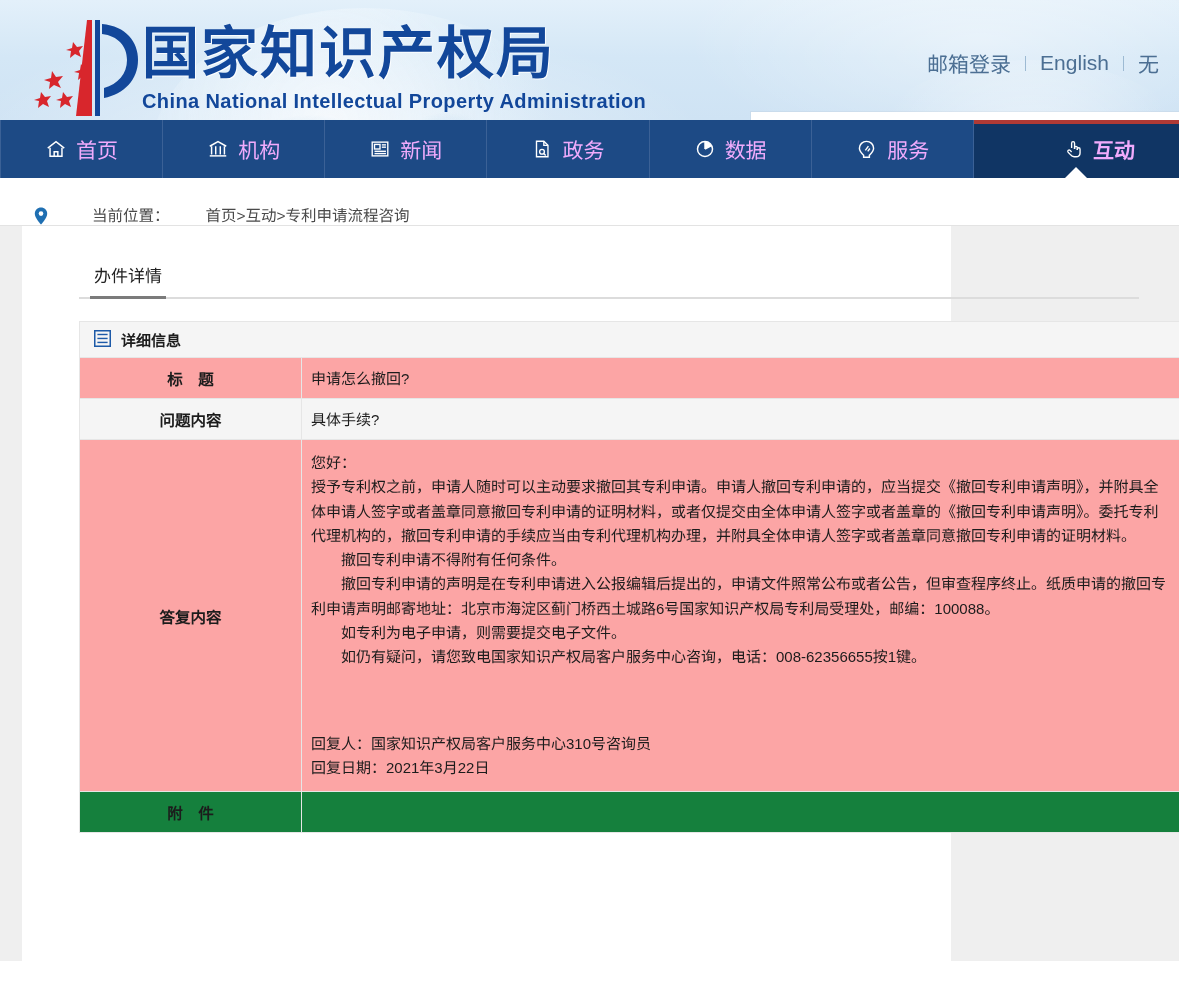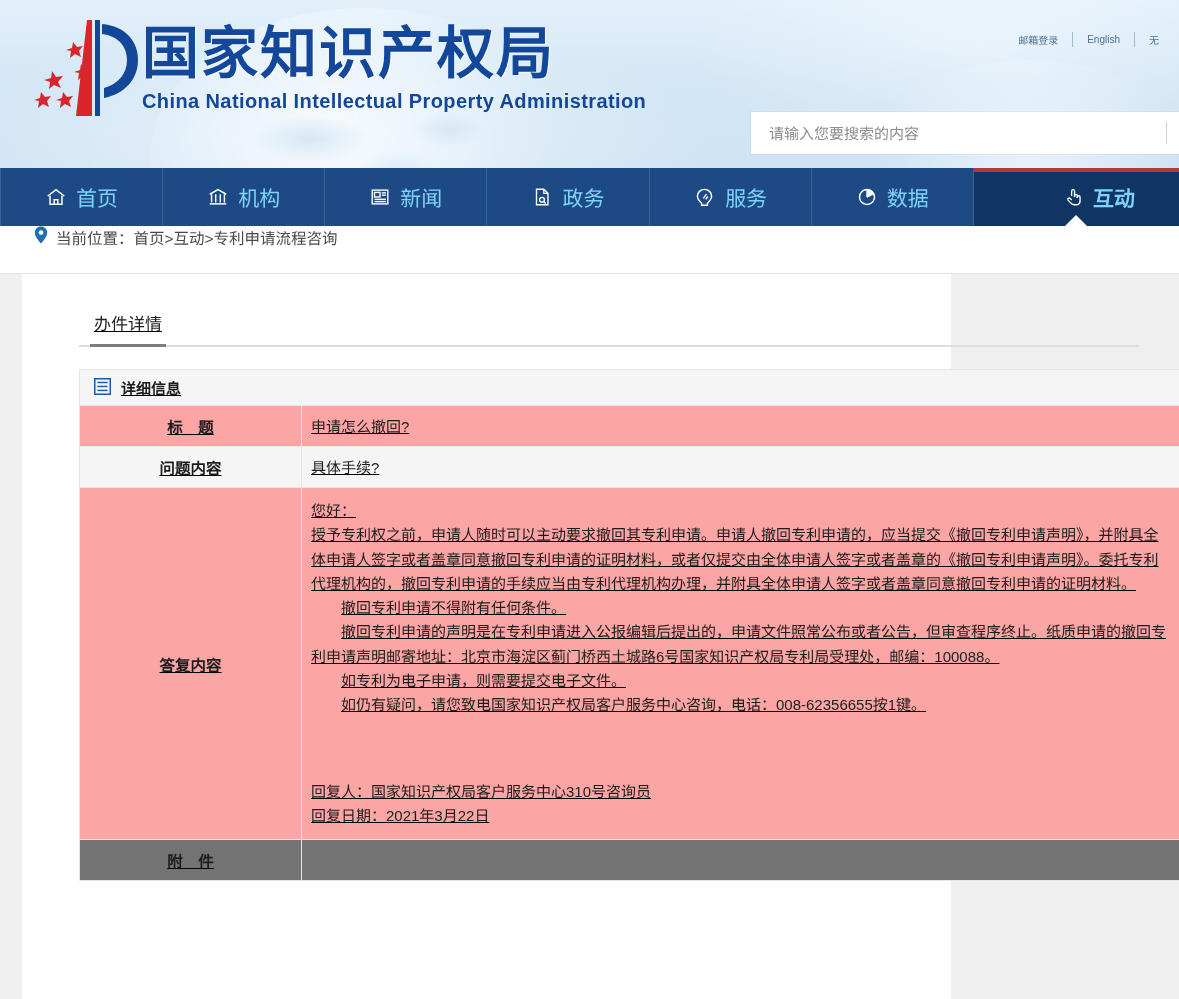--- a/index.html
+++ b/index.html
@@ -9,21 +9,21 @@
     width: 1179px; height: 999px;
     overflow: hidden;
     background: #ffffff;
     font-family: "Liberation Sans", "DejaVu Sans", sans-serif;
   }
 
   
   .header {
     position: relative;
     width: 1179px;
-    height: 168px;
+    height: 120px;
     background:
       radial-gradient(ellipse 560px 190px at 330px 150px, rgba(255,255,255,0.55) 0%, rgba(255,255,255,0) 68%),
       radial-gradient(ellipse 420px 160px at 980px 40px, rgba(255,255,255,0.40) 0%, rgba(255,255,255,0) 70%),
       linear-gradient(180deg, #e3f0fa 0%, #d4e7f6 48%, #cfe3f4 100%);
     overflow: hidden;
   }
   
   .globe {
     position: absolute;
     left: 150px; top: 8px;
@@ -75,24 +75,24 @@
     font-size: 20px;
     font-weight: bold;
     color: #12479a;
     letter-spacing: .4px;
     margin-top: 5px;
     white-space: nowrap;
   }
 
   .top-links {
     position: absolute;
-    right: 6px; top: 32px;
+    right: 6px; top: 48px;
     display: flex;
     align-items: center;
-    font-size: 10px;
+    font-size: 21px;
     color: #4c6f93;
     white-space: nowrap;
   }
   .top-links a {
     color: #4c6f93;
     text-decoration: none;
     padding: 0 14px;
   }
   .top-links .sep {
     width: 1px; height: 15px;
@@ -145,21 +145,21 @@
     background: #1d4a85;
     display: flex;
   }
   .nav-item {
     position: relative;
     flex: 1 1 0;
     display: flex;
     align-items: center;
     justify-content: center;
     gap: 9px;
-    color: #7dd3fc;
+    color: #f0abfc;
     font-size: 21px;
     text-decoration: none;
     border-right: 1px solid #3b6196;
     cursor: pointer;
     user-select: none;
   }
   .nav-item:first-child { border-left: 1px solid #3b6196; }
   .nav-item .nav-icon { display: flex; align-items: center; }
   .nav-item.active {
     background: #103564;
@@ -183,42 +183,42 @@
     border-bottom: 11px solid #ffffff;
   }
 
   
   .crumb-bar {
     width: 1179px;
     height: 48px;
     background: #ffffff;
     border-bottom: 1px solid #e3e3e3;
     display: flex;
-    align-items: flex-start;
+    align-items: flex-end;
     padding-left: 34px;
     font-size: 15.5px;
     color: #4a4a4a;
+    gap: 36px;
   }
   .crumb-pin { margin-right: 8px; display: flex; }
   .crumb-text { color: #4a4a4a; }
 
   
   .page {
     width: 1179px;
     background: #efefef;
     padding: 0 0 0 0;
     min-height: 735px;
   }
   .content-card {
     margin-left: 22px;
     width: 929px;
     background: #ffffff;
     min-height: 735px;
     padding: 34px 0 0 0;
-    text-decoration: underline;
   }
   .tabs {
     margin: 0 0 0 57px;
     width: 1060px;
     border-bottom: 2px solid #dcdcdc;
     display: flex;
   }
   .tab {
     font-size: 17px;
     color: #222;
@@ -268,21 +268,21 @@
   }
   .row-alt td { background: #f5f5f5; }
   .row-white td { background: #fca5a5; }
 
   .answer-cell { padding: 11px 14px 11px 9px; line-height: 1.62; font-size: 15px; color: #1c1c1c; }
   .answer-cell p { margin: 0; }
   .answer-cell p.indent { text-indent: 2em; }
   .answer-gap { height: 62px; }
   .answer-sign { margin-top: 4px; }
 
-  .attach-row td { background: #737373; height: 38px; }
+  .attach-row td { background: #15803d; height: 38px; }
 </style>
 </head>
 <body>
 
 <div class="header">
   <div class="globe"></div>
   <div class="globe2"></div>
 
   <div class="logo-block">
     <svg class="logo-mark" viewBox="0 0 124 112">
@@ -369,39 +369,39 @@
           <path d="M14 3.5 V8 h4.5"></path>
         <circle cx="12" cy="15" r="2.6"></circle>
           <path d="M14 17 l2 2"></path>
       </svg>
     </span>
     <span>政务</span>
   </a>
 
   <a class="nav-item" href="#">
     <span class="nav-icon">
-      <svg width="23" height="23" viewBox="0 0 24 24" fill="none" stroke="#fff" stroke-width="1.5">
-        <path d="M12 3.5 C7.8 3.5 4.6 6.7 4.6 10.8 C4.6 14 7 16 9 18 L9 20 h6 v-2 c2-2 4.4-4 4.4-7.2 C19.4 6.7 16.2 3.5 12 3.5 Z"></path>
-        <path d="M14 8.5 l-3.2 4.5"></path>
-          <path d="M15.5 11 l-2.2 3"></path>
-      </svg>
-    </span>
-    <span>服务</span>
-  </a>
-
-  <a class="nav-item" href="#">
-    <span class="nav-icon">
       <svg width="22" height="22" viewBox="0 0 24 24" fill="none" stroke="#fff" stroke-width="1.6">
         <circle cx="12" cy="12" r="8.2"></circle>
         <path d="M12 12 V3.8"></path>
           <path d="M12 12 L19 8.4"></path>
         <path d="M12 4 A8 8 0 0 1 19 8.4 L12 12 Z" fill="#fff" stroke="none"></path>
       </svg>
     </span>
     <span>数据</span>
+  </a>
+
+  <a class="nav-item" href="#">
+    <span class="nav-icon">
+      <svg width="23" height="23" viewBox="0 0 24 24" fill="none" stroke="#fff" stroke-width="1.5">
+        <path d="M12 3.5 C7.8 3.5 4.6 6.7 4.6 10.8 C4.6 14 7 16 9 18 L9 20 h6 v-2 c2-2 4.4-4 4.4-7.2 C19.4 6.7 16.2 3.5 12 3.5 Z"></path>
+        <path d="M14 8.5 l-3.2 4.5"></path>
+          <path d="M15.5 11 l-2.2 3"></path>
+      </svg>
+    </span>
+    <span>服务</span>
   </a>
 
   <a class="nav-item active" href="#">
     <span class="nav-icon">
       <svg width="22" height="22" viewBox="0 0 24 24" fill="none" stroke="#fff" stroke-width="1.5">
         <path d="M10.5 11 V5.6 a1.6 1.6 0 0 1 3.2 0 V12"></path>
         <path d="M13.7 12 v-1.4 a1.5 1.5 0 0 1 3 0 V13"></path>
         <path d="M16.7 13 v-.8 a1.5 1.5 0 0 1 3 0 v4.2 c0 2.4-1.8 4.1-4.4 4.1 h-2.1 c-2 0-3-1-4.3-2.6 L6.6 15.4 a1.5 1.5 0 0 1 2.3-1.9 l1.6 1.7"></path>
       </svg>
     </span>

